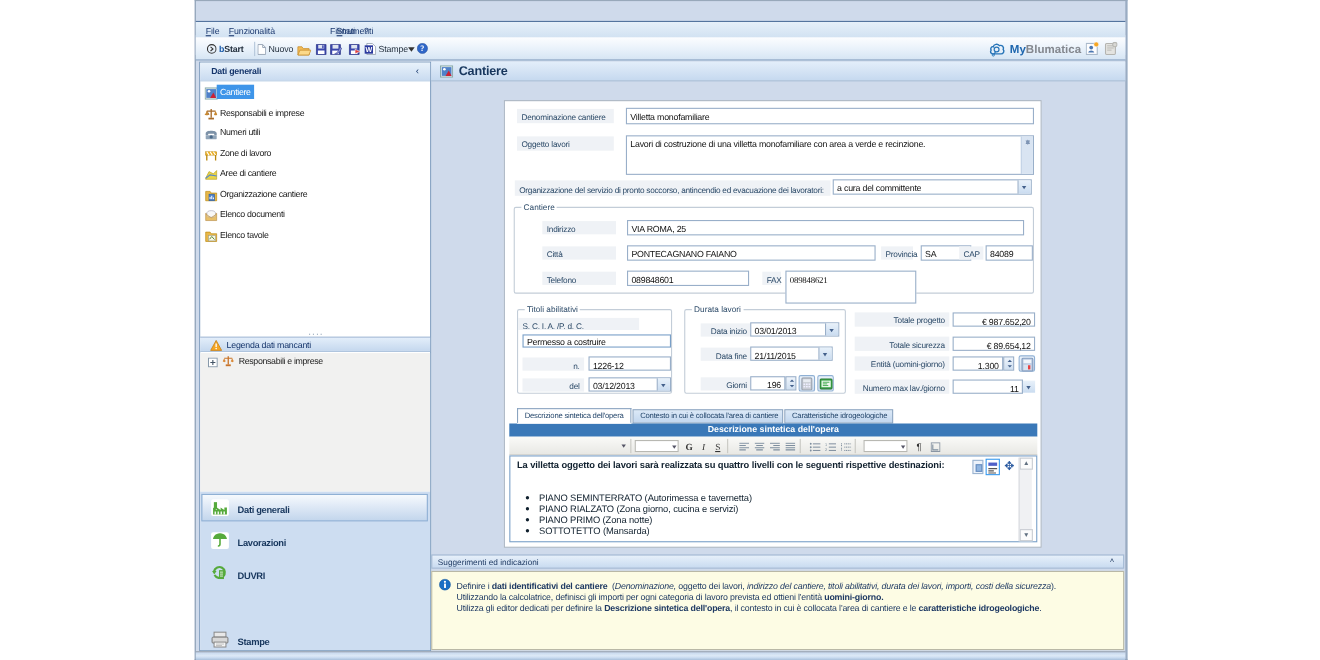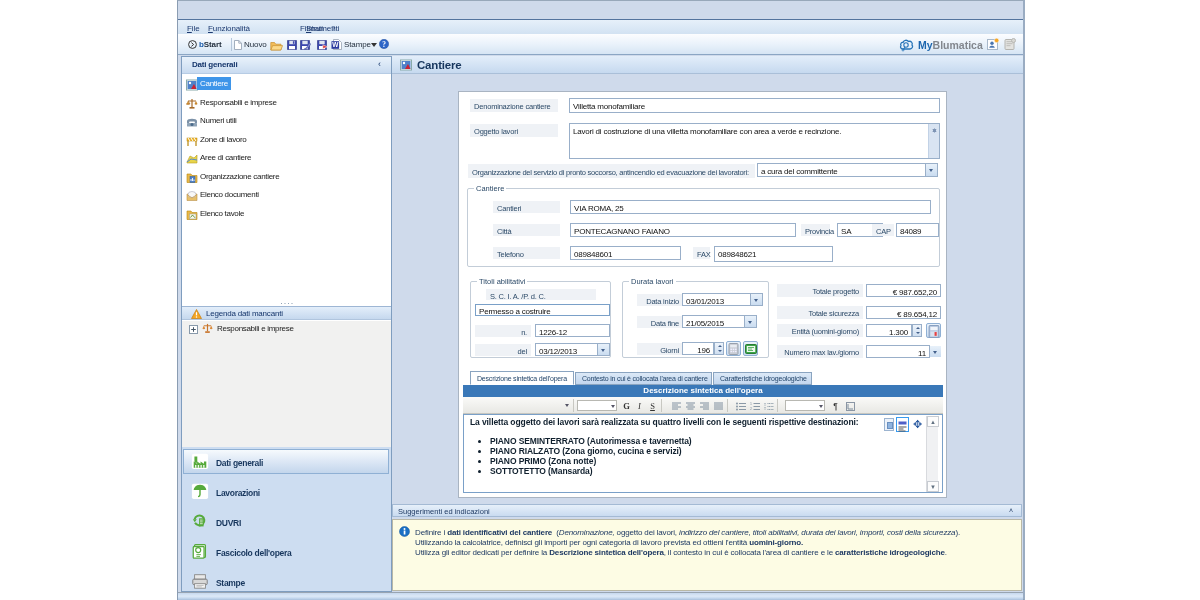--- a/index.html
+++ b/index.html
@@ -277,29 +277,20 @@
           </div>
       <div class="navbtn" style="top:61px;">
         <svg class="navico" viewBox="0 0 20 20">
               <path d="M4 8 a5.5 5.5 0 1 1 0.5 4" fill="none" stroke="#56aa3c" stroke-width="2.2"></path>
               <path d="M2 8 L6.5 8 L4.2 11.5Z" fill="#56aa3c"></path>
               <rect x="9" y="7" width="5" height="9" fill="#56aa3c"></rect>
               <path d="M10 9 L13 9 M10 11 L13 11 M10 13 L13 13" stroke="#fff" stroke-width="0.8"></path>
             </svg>
         <div class="navtxt">DUVRI</div>
           </div>
-      <div class="navbtn" style="top:91px;">
-        <svg class="navico" viewBox="0 0 20 20">
-              <rect x="4" y="3" width="12" height="14" rx="1" fill="#fff" stroke="#56aa3c" stroke-width="1.4"></rect>
-              <rect x="2.5" y="5" width="12" height="13" rx="1" fill="#fff" stroke="#56aa3c" stroke-width="1.4"></rect>
-              <circle cx="8" cy="9" r="2.8" fill="none" stroke="#56aa3c" stroke-width="1.3"></circle>
-              <path d="M6 14 L11 14 M6 16 L10 16" stroke="#56aa3c" stroke-width="1"></path>
-            </svg>
-        <div class="navtxt">Fascicolo dell'opera</div>
-          </div>
       <div class="navbtn" style="top:121px;">
         <svg class="navico" viewBox="0 0 20 20">
               <rect x="4" y="3" width="12" height="5" fill="#e8e8e8" stroke="#888"></rect>
               <rect x="2" y="8" width="16" height="6" rx="1" fill="#d8d8d8" stroke="#777"></rect>
               <rect x="4" y="13" width="12" height="5" fill="#f4f4f4" stroke="#888"></rect>
               <path d="M6 15 L14 15 M6 16.5 L12 16.5" stroke="#aaa" stroke-width="0.7"></path>
             </svg>
         <div class="navtxt">Stampe</div>
           </div>
     </div>
@@ -334,21 +325,21 @@
       <div class="lbl" style="left:9px;top:72px;width:287px;height:14px;">
             <span style="top:3.5px;letter-spacing:-0.25px;white-space:nowrap;">Organizzazione del servizio di pronto soccorso, antincendio ed evacuazione dei lavoratori:</span>
           </div>
       <div class="tb" style="left:298px;top:71px;width:181px;height:14px;">
             <span>a cura del committente</span>
             <div class="ddbtn"></div>
           </div>
       <div class="grp" style="left:8px;top:96px;width:473px;height:79px;">
             <span class="grplbl">Cantiere</span>
         <div class="lbl" style="left:25px;top:12px;width:67px;height:12px;">
-              <span>Cantieri</span>
+              <span>Indirizzo</span>
             </div>
         <div class="tb" style="left:102px;top:11px;width:361px;height:14px;">
               <span>VIA ROMA, 25</span>
             </div>
         <div class="lbl" style="left:25px;top:35px;width:67px;height:12px;">
               <span>Città</span>
             </div>
         <div class="tb" style="left:102px;top:34px;width:226px;height:14px;">
               <span>PONTECAGNANO FAIANO</span>
             </div>
@@ -366,27 +357,27 @@
             </div>
         <div class="lbl" style="left:25px;top:58px;width:67px;height:12px;">
               <span>Telefono</span>
             </div>
         <div class="tb" style="left:102px;top:57px;width:111px;height:14px;">
               <span>089848601</span>
             </div>
         <div class="lbl" style="left:225px;top:58px;width:17px;height:12px;">
               <span>FAX</span>
             </div>
-        <div class="tb" style="left:246px;top:57px;width:119px;height:16px;">
+        <div class="tb" style="left:246px;top:57px;width:119px;height:30px;font-family:Liberation Serif, serif;">
               <span>089848621</span>
             </div>
       </div>
       <div class="grp" style="left:11px;top:189px;width:141px;height:77px;">
             <span class="grplbl">Titoli abilitativi</span>
-        <div class="lbl" style="left:15px;top:7px;width:110px;height:11px;">
+        <div class="lbl" style="left:0;top:7px;width:110px;height:11px;">
               <span>S. C. I. A. /P. d. C.</span>
             </div>
         <div class="tb" style="left:4px;top:22px;width:135px;height:12px;border-color:#7aa0c8;">
               <span style="top:1.5px;">Permesso a costruire</span>
             </div>
         <div class="lbl lblr" style="left:4px;top:43px;width:56px;height:12px;">
               <span>n.</span>
             </div>
         <div class="tb" style="left:64px;top:42px;width:75px;height:13px;">
               <span>1226-12</span>
@@ -405,21 +396,21 @@
               <span>Data inizio</span>
             </div>
         <div class="tb" style="left:59px;top:11px;width:81px;height:13px;">
               <span>03/01/2013</span>
               <div class="ddbtn"></div>
             </div>
         <div class="lbl lblr" style="left:14px;top:34px;width:46px;height:12px;">
               <span>Data fine</span>
             </div>
         <div class="tb" style="left:59px;top:33px;width:75px;height:13px;">
-              <span>21/05/2015</span>
+              <span>21/11/2015</span>
               <div class="ddbtn"></div>
             </div>
         <div class="lbl lblr" style="left:14px;top:61px;width:46px;height:12px;">
               <span>Giorni</span>
             </div>
         <div class="tb tbr" style="left:59px;top:60px;width:32px;height:13px;">
               <span>196</span>
             </div>
         <div class="spin" style="left:91px;top:60px;"></div>
         <div class="sqbtn" style="left:103px;top:59px;">
@@ -530,21 +521,21 @@
               <i class="dda"></i>
             </div>
         <div class="etbtn" style="left:366px;">¶</div>
         <div class="etbtn" style="left:381px;"><svg width="9" height="9" viewBox="0 0 9 9">
                 <rect x="0.5" y="0.5" width="8" height="8" fill="none" stroke="#8a96a4"></rect>
                 <path d="M2 2 L2 7 L7 7" stroke="#7e8e9e" fill="none"></path>
               </svg></div>
       </div>
       <div id="edbody">
         <div class="abs" style="left:6px;top:2px;font-size:8.5px;letter-spacing:-0.1px;font-weight:bold;color:#10202e;white-space:nowrap;">La villetta oggetto dei lavori sarà realizzata su quattro livelli con le seguenti rispettive destinazioni:</div>
-        <ul style="position:absolute;left:14px;top:21px;font-size:8.5px;letter-spacing:-0.1px;font-weight:bold;color:#10202e;list-style:disc;padding-left:12px;line-height:10px;">
+        <ul style="position:absolute;left:14px;top:32px;font-size:8.5px;letter-spacing:-0.1px;font-weight:normal;color:#10202e;list-style:disc;padding-left:12px;line-height:10px;">
           <li>PIANO SEMINTERRATO (Autorimessa e tavernetta)</li>
           <li>PIANO RIALZATO (Zona giorno, cucina e servizi)</li>
           <li>PIANO PRIMO (Zona notte)</li>
           <li>SOTTOTETTO (Mansarda)</li>
         </ul>
         <div class="abs" style="left:420px;top:3px;width:10px;height:13px;border:1px solid #9cb4d0;background:#ecf2fa;">
               <div class="abs" style="left:1.5px;top:2.5px;width:6px;height:7px;background:#8fb4e0;border:0.5px solid #6a90c0;"></div>
             </div>
         <div class="abs" style="left:432px;top:2px;width:13px;height:15px;border:1.5px solid #389aef;background:#fff;"><svg width="10" height="11" style="margin:0.5px;">
                 <rect x="0.5" y="0.5" width="8" height="3" fill="#5060c8"></rect>

